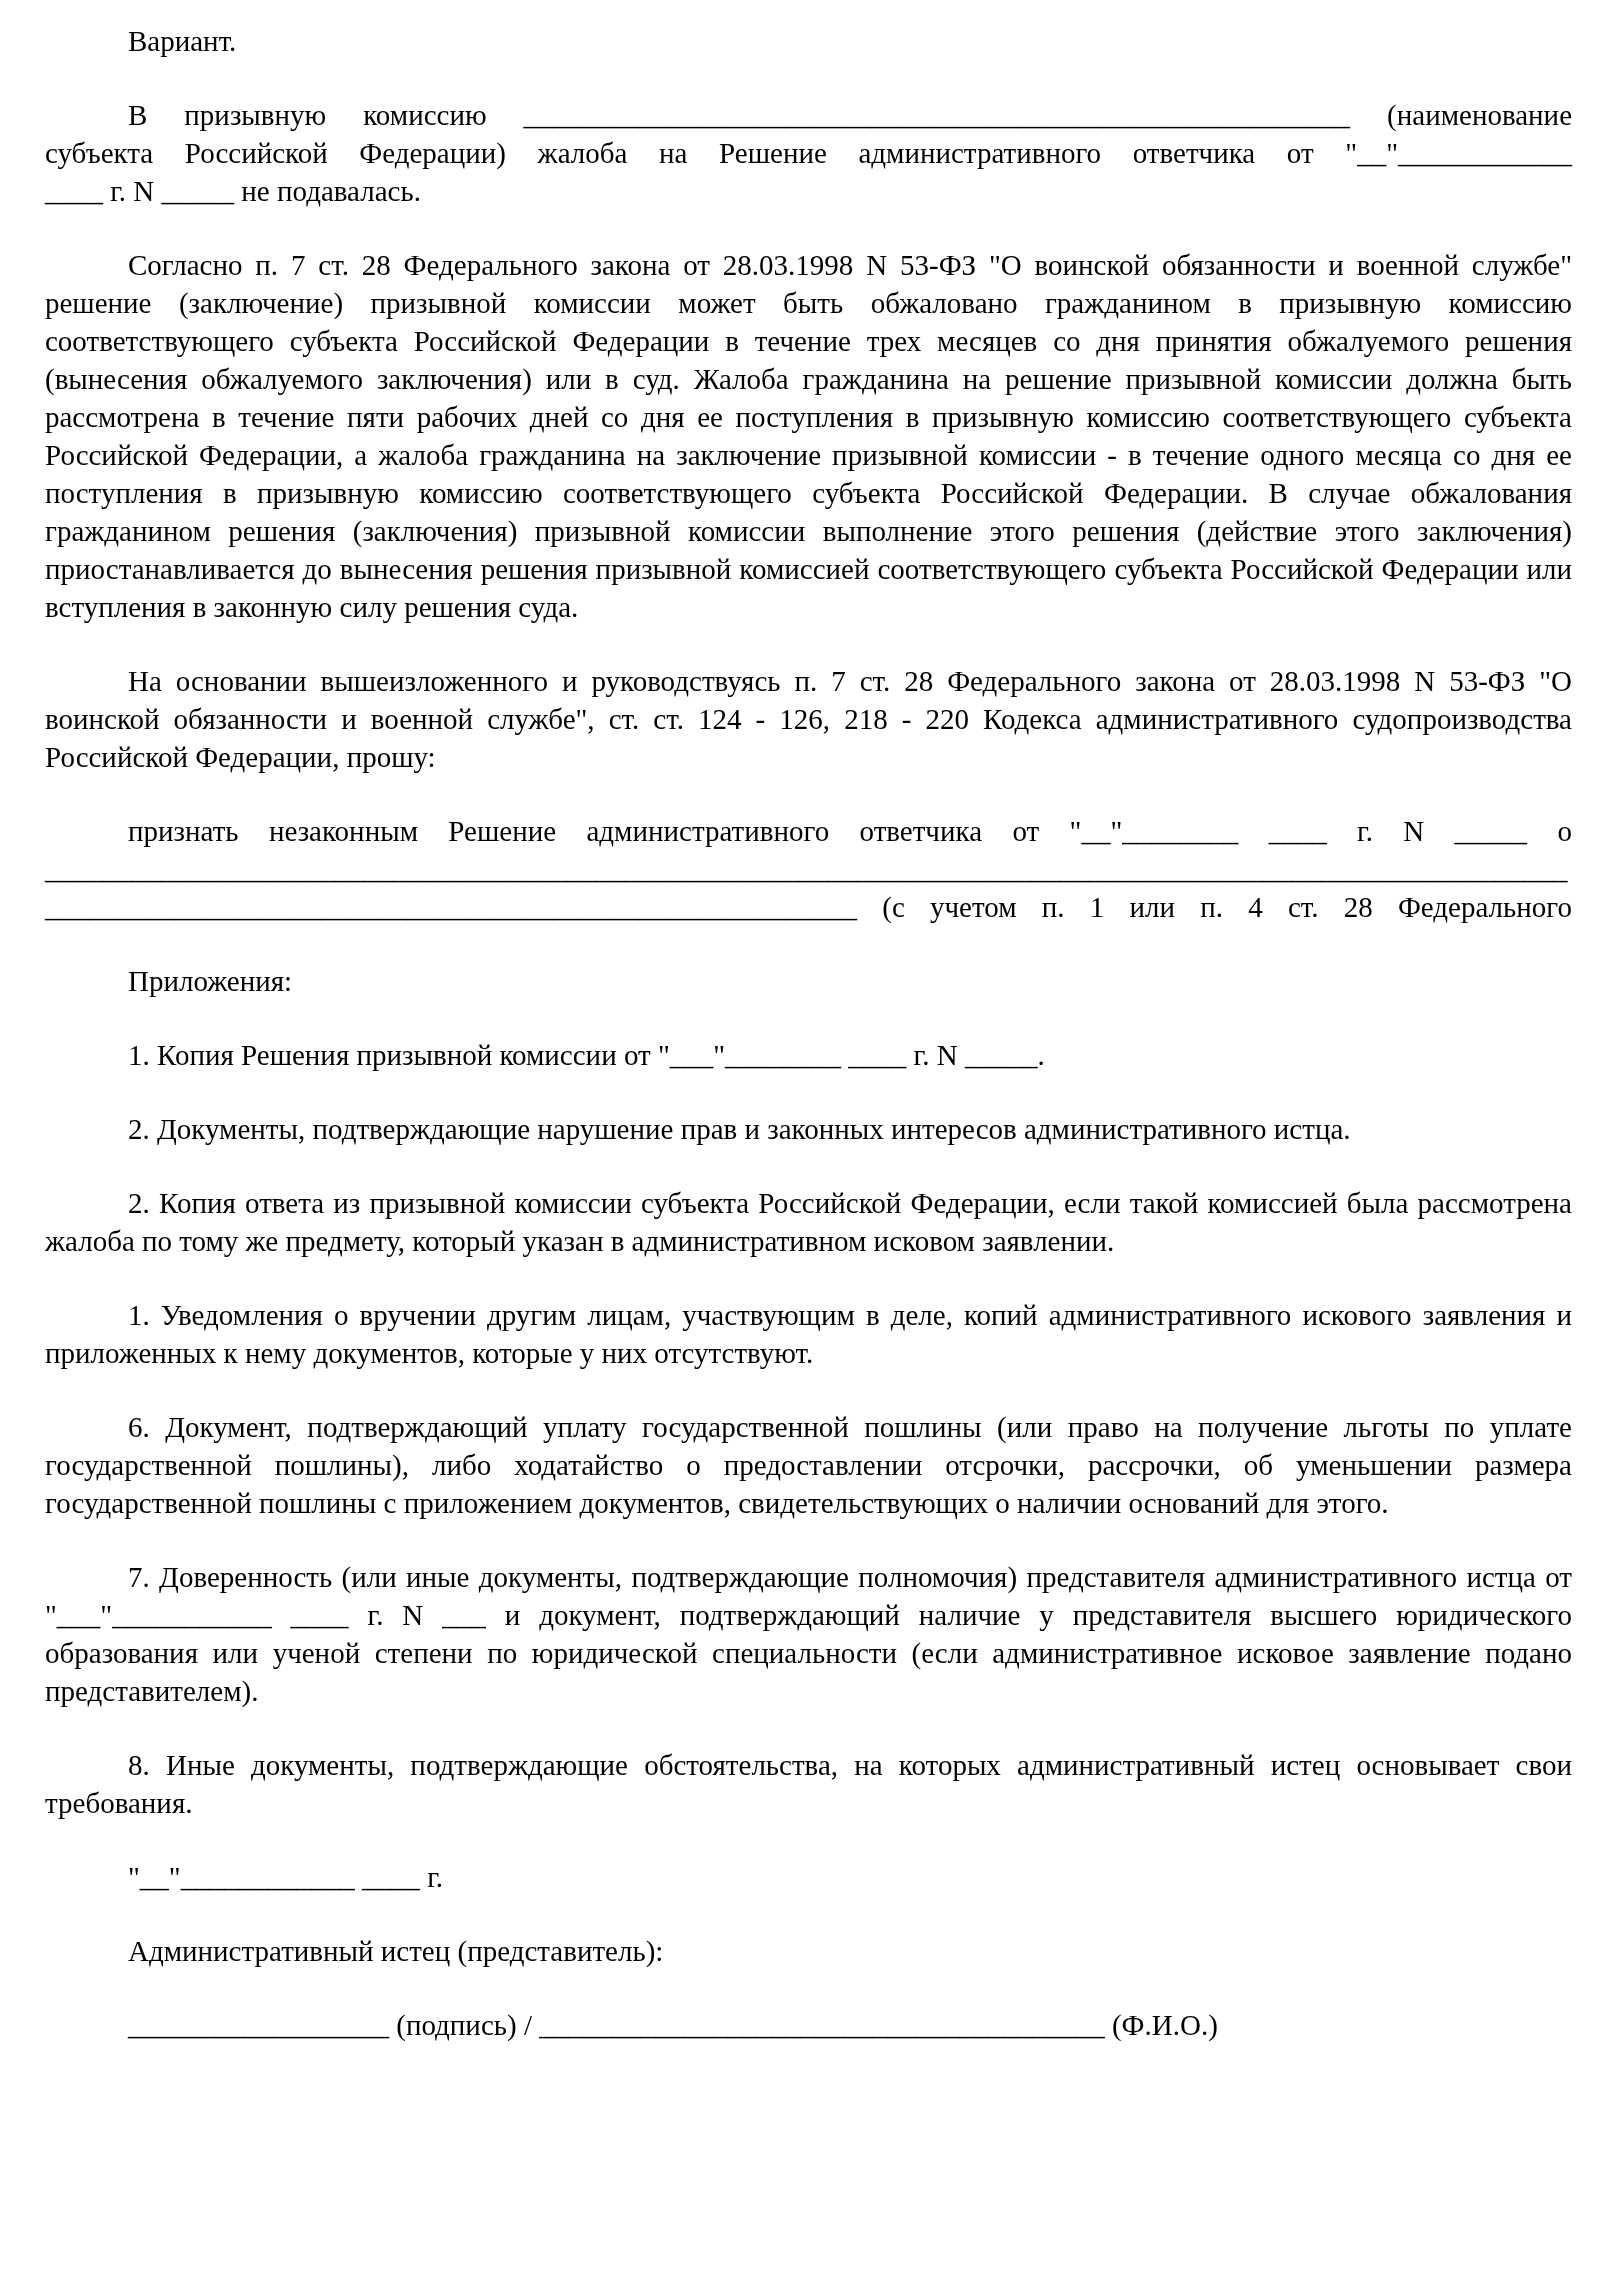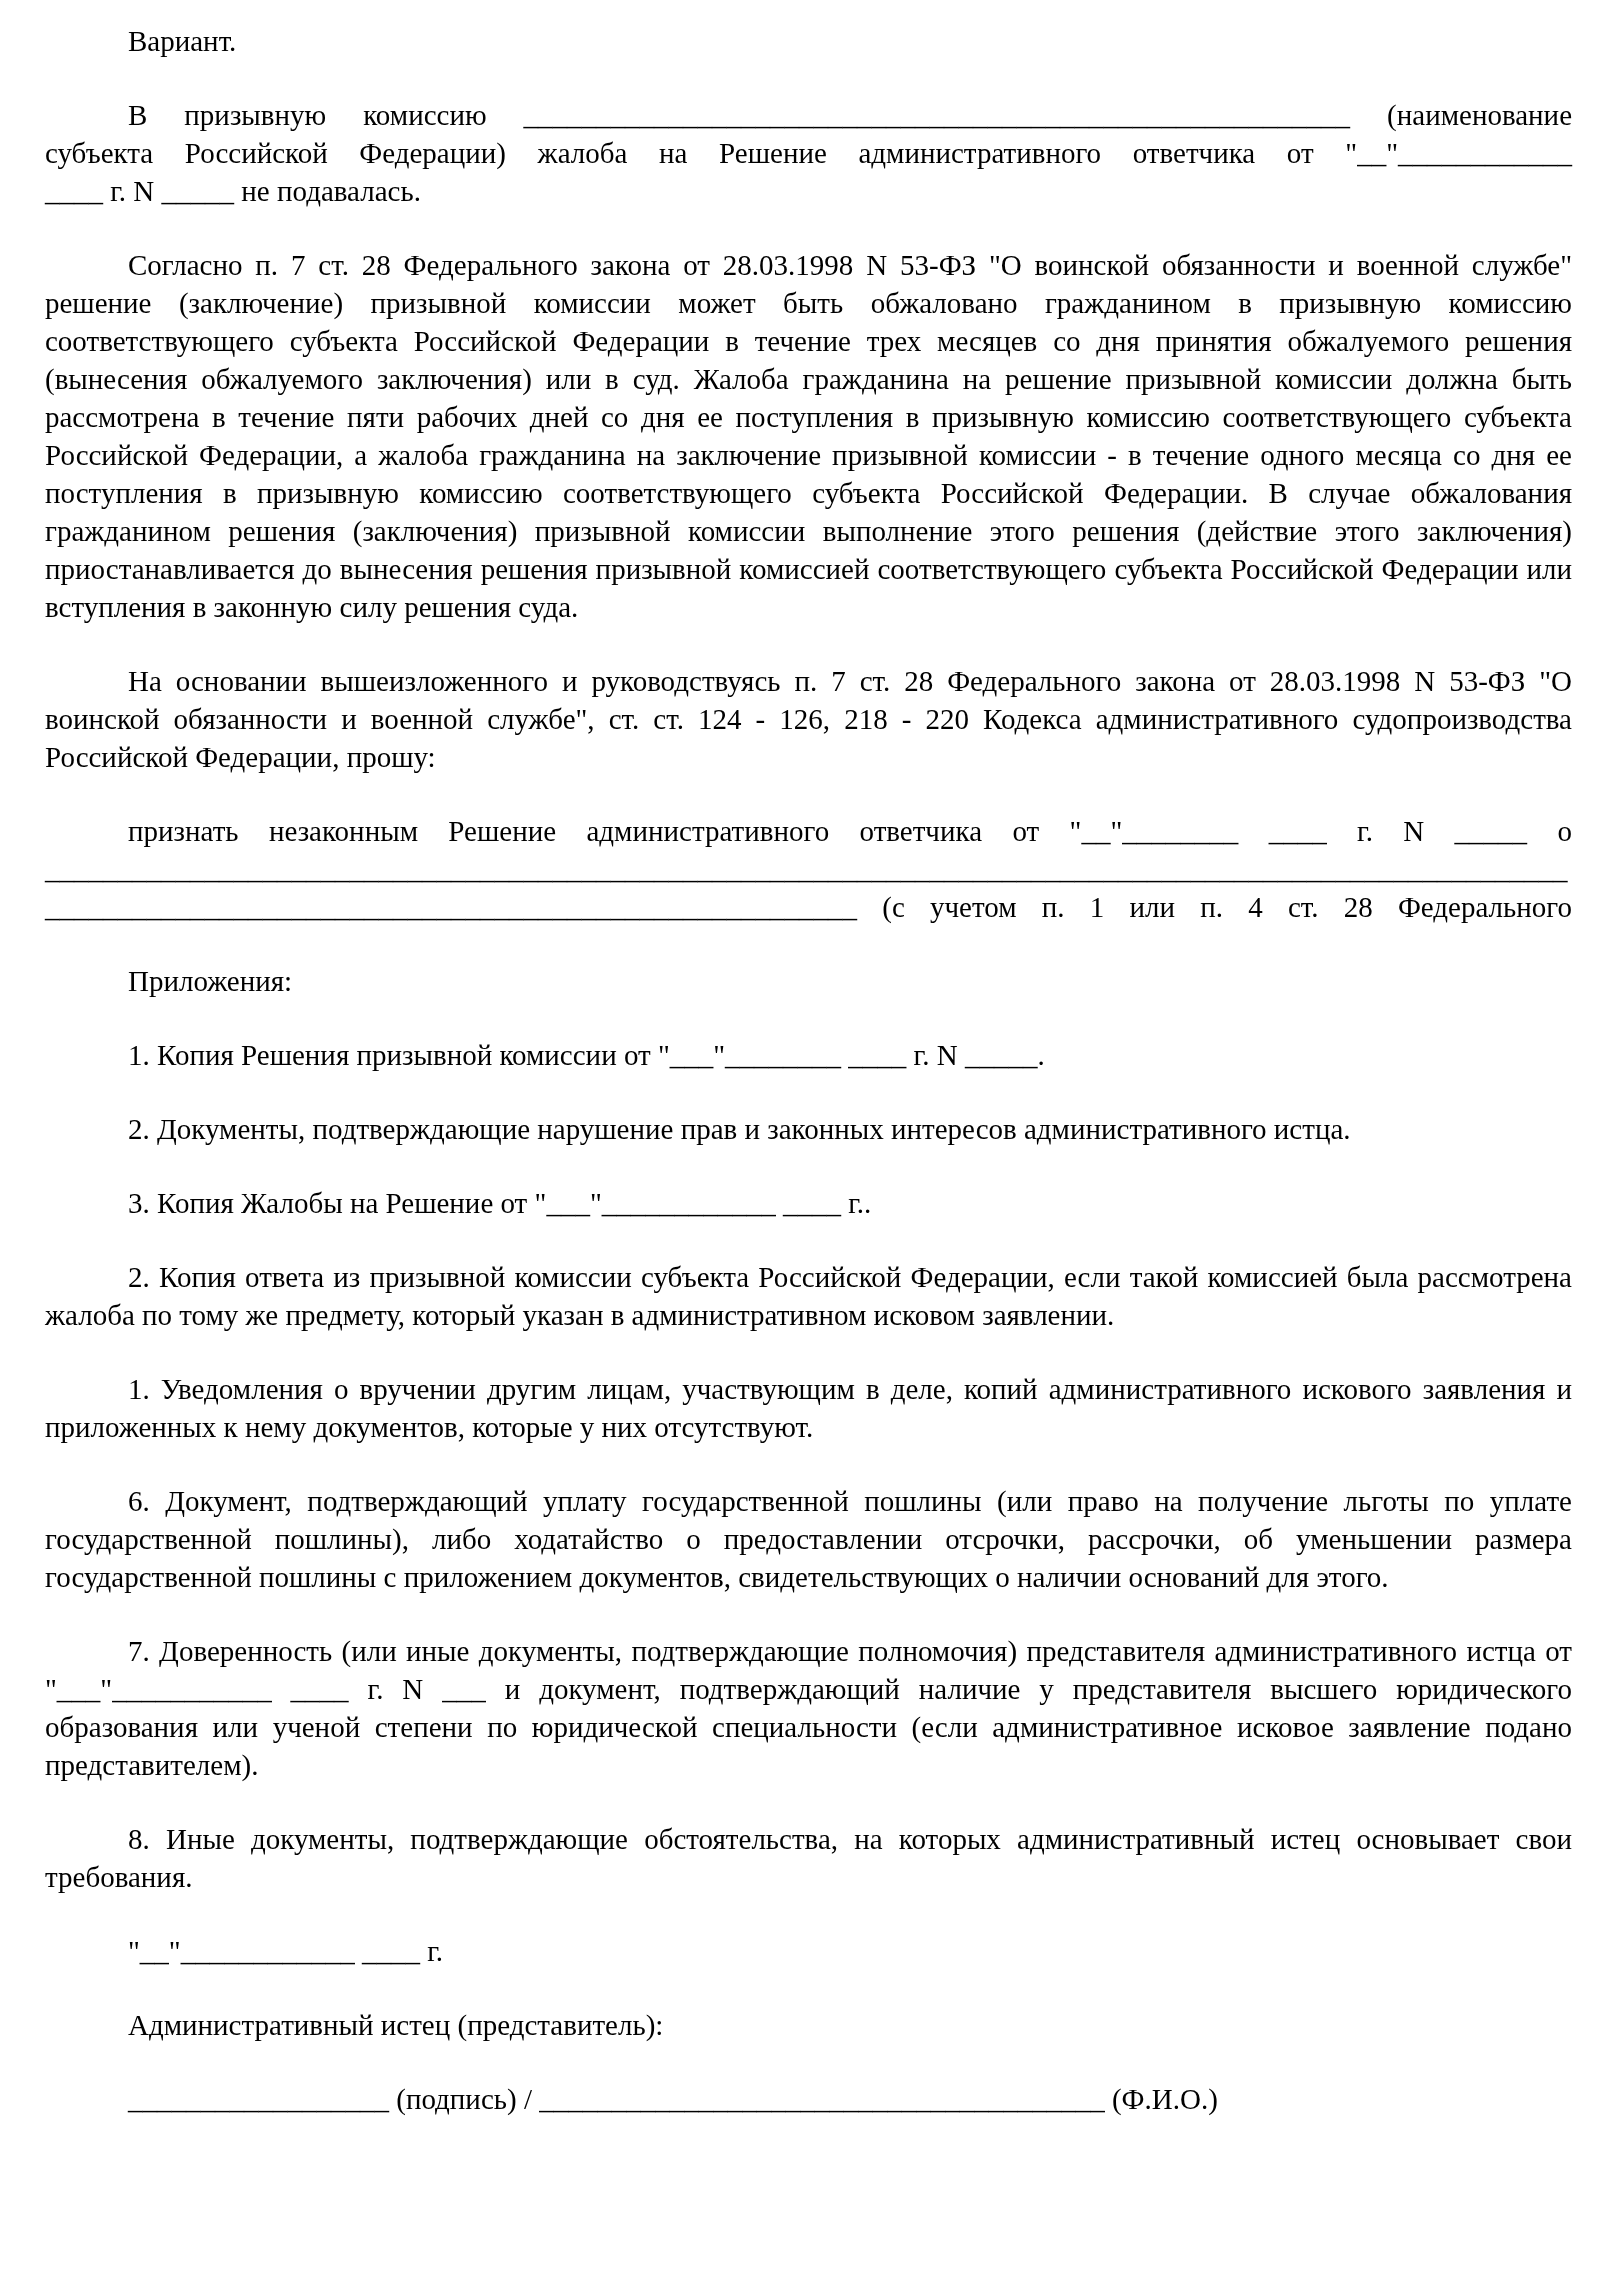--- a/index.html
+++ b/index.html
@@ -64,21 +64,20 @@
     <div class="line">_________________________________________________________________________________________________________</div>
     <div class="line jlast">________________________________________________________ (с учетом п. 1 или п. 4 ст. 28 Федерального</div>
   </div>
 
   <p class="para indent">Приложения:</p>
 
   <p class="para indent just">1. Копия Решения призывной комиссии от "___"________ ____ г. N _____.</p>
 
   <p class="para indent just">2. Документы, подтверждающие нарушение прав и законных интересов административного истца.</p>
 
-  <p class="para indent just">3. Копия Жалобы на Решение от "___"____________ ____ г..</p>
 
   <p class="para indent just">2. Копия ответа из призывной комиссии субъекта Российской Федерации, если такой комиссией была рассмотрена жалоба по тому же предмету, который указан в административном исковом заявлении.</p>
 
   <p class="para indent just">1. Уведомления о вручении другим лицам, участвующим в деле, копий административного искового заявления и приложенных к нему документов, которые у них отсутствуют.</p>
 
   <p class="para indent just">6. Документ, подтверждающий уплату государственной пошлины (или право на получение льготы по уплате государственной пошлины), либо ходатайство о предоставлении отсрочки, рассрочки, об уменьшении размера государственной пошлины с приложением документов, свидетельствующих о наличии оснований для этого.</p>
 
   <p class="para indent just">7. Доверенность (или иные документы, подтверждающие полномочия) представителя административного истца от "___"___________ ____ г. N ___ и документ, подтверждающий наличие у представителя высшего юридического образования или ученой степени по юридической специальности (если административное исковое заявление подано представителем).</p>
 
   <p class="para indent just">8. Иные документы, подтверждающие обстоятельства, на которых административный истец основывает свои требования.</p>

